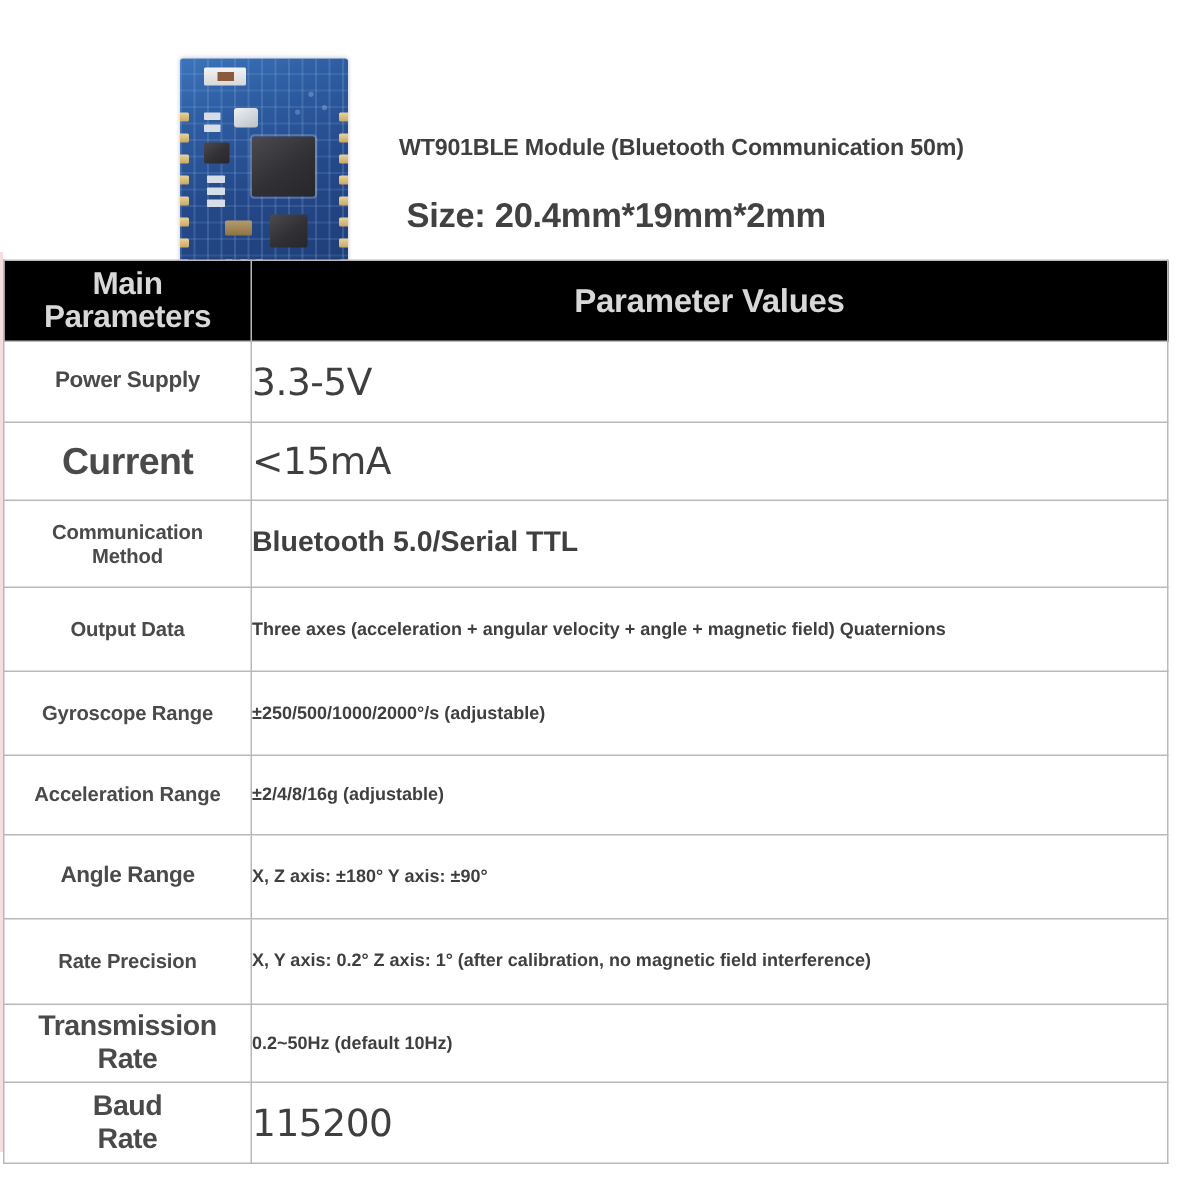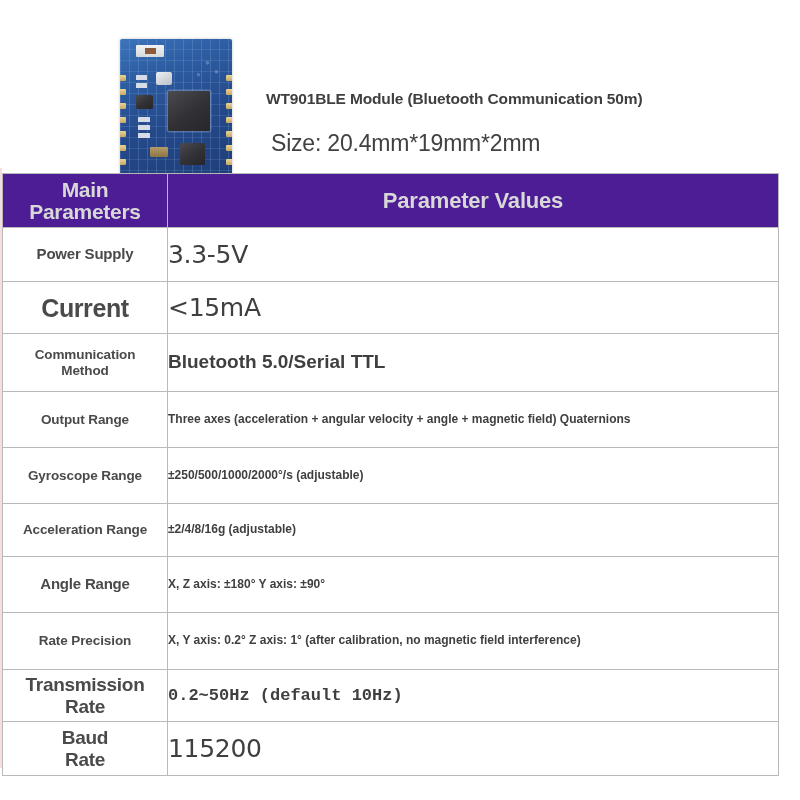--- a/index.html
+++ b/index.html
@@ -128,21 +128,21 @@
     font-size: 15.5px;
     font-weight: bold;
     color: #3f3f3f;
     letter-spacing: -0.15px;
     white-space: nowrap;
   }
   #module-size {
     position: absolute;
     left: 5px; top: 110px;
     font-size: 23px;
-    font-weight: normal;
+    font-weight: bold;
     color: #414141;
     letter-spacing: -0.2px;
     white-space: nowrap;
   }
 
   
   #spec-table {
     position: absolute;
     left: 2px;
     top: 173px;
@@ -154,21 +154,21 @@
   #spec-table col.col-value { width: 611px; }
 
   #spec-table th,
   #spec-table td {
     border: 1px solid #b9b9b9;
     padding: 0;
     vertical-align: middle;
   }
 
   thead th {
-    background: #4c1d95;
+    background: #000000;
     color: #d8d8d8;
     border-color: #2b2b2b;
     height: 53px;
   }
   th.head-param {
     font-size: 21px;
     font-weight: bold;
     line-height: 1.04;
     text-align: center;
     letter-spacing: -0.3px;
@@ -204,21 +204,21 @@
 
   .v-serif {
     font-family: "DejaVu Sans", sans-serif;
     font-weight: normal;
     font-size: 25px;
     color: #3a3a3a;
     letter-spacing: -0.3px;
   }
   .v-bold-lg { font-size: 19px; font-weight: bold; }
   .v-bold-md { font-size: 12px; font-weight: bold; }
-  .v-bold-sm { font-size: 17px; font-weight: bold; font-family: Liberation Mono, monospace; }
+  .v-bold-sm { font-size: 12px; font-weight: bold; }
 
   tr.row-power      td { height: 53px; }
   tr.row-current    td { height: 51px; }
   tr.row-comm       td { height: 57px; }
   tr.row-output     td { height: 55px; }
   tr.row-gyro       td { height: 55px; }
   tr.row-accel      td { height: 52px; }
   tr.row-anglerange td { height: 55px; }
   tr.row-angleprec  td { height: 56px; }
   tr.row-transmit   td { height: 51px; }
@@ -311,21 +311,21 @@
 
     <tr class="row-comm">
       <td class="param-cell p-sm">
         <div>Communication</div>
         <div>Method</div>
       </td>
       <td class="value-cell v-bold-lg">Bluetooth 5.0/Serial TTL</td>
     </tr>
 
     <tr class="row-output">
-      <td class="param-cell p-sm">Output Range</td>
+      <td class="param-cell p-sm">Output Data</td>
       <td class="value-cell v-bold-md" style="padding-right:28px;">Three axes (acceleration + angular velocity + angle + magnetic field) Quaternions</td>
     </tr>
 
     <tr class="row-gyro">
       <td class="param-cell p-sm">Gyroscope Range</td>
       <td class="value-cell v-bold-md">±250/500/1000/2000°/s (adjustable)</td>
     </tr>
 
     <tr class="row-accel">
       <td class="param-cell p-sm">Acceleration Range</td>

